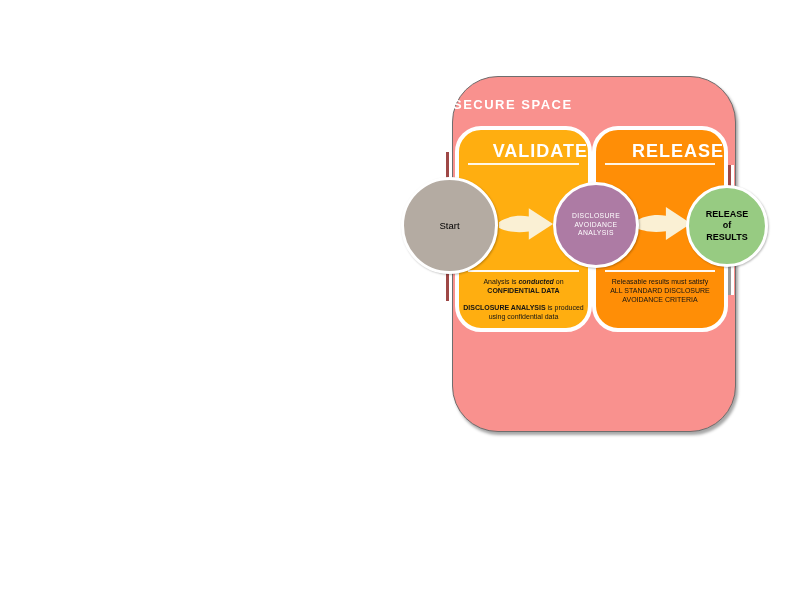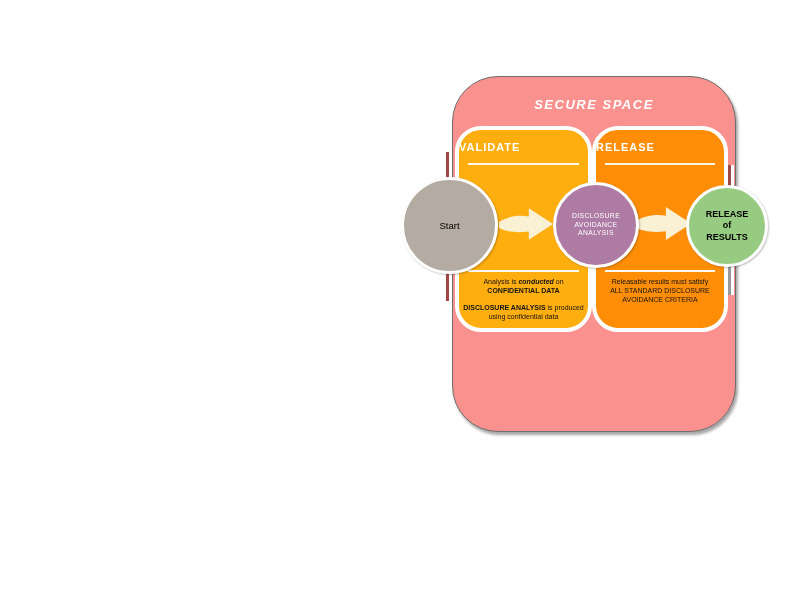--- a/index.html
+++ b/index.html
@@ -23,35 +23,35 @@
 
   
   .secure-space{
     position:absolute;left:452px;top:76px;width:284px;height:356px;
     background:var(--c-secure-space);
     border:1px solid #6e6e6e;border-radius:46px;
     box-shadow:2px 3px 3px rgba(0,0,0,0.35);
     z-index:1;box-sizing:border-box;
   }
   .secure-title{
-    position:absolute;left:0;right:0;top:20px;text-align:center;
-    color:#ffffff;font-weight:bold;font-size:13px;letter-spacing:1.5px;font-style:italic;
+    position:absolute;left:0;right:0;top:20px;
+    color:#ffffff;font-weight:bold;font-size:13px;letter-spacing:1.5px;
   }
 
   
   .phase-box{
     position:absolute;top:126px;height:206px;
     border:4px solid #ffffff;border-radius:26px;
     box-sizing:border-box;z-index:2;
   }
   .phase-box.validate{left:455px;width:137px;background:var(--c-validate-box);}
   .phase-box.release{left:592px;width:136px;background:var(--c-release-box);}
   .phase-label{
-    position:absolute;left:0;right:0;top:11px;text-align:left;
-    color:#ffffff;font-weight:bold;font-size:11px;letter-spacing:1px;
+    position:absolute;left:0;right:0;top:11px;text-align:right;
+    color:#ffffff;font-weight:bold;font-size:18px;letter-spacing:1px;
   }
   .phase-underline{
     position:absolute;left:9px;right:9px;top:33px;height:2px;
     background:rgba(255,255,255,0.9);
   }
   .phase-divider{
     position:absolute;left:9px;right:9px;top:140px;height:2px;
     background:rgba(255,255,255,0.95);
   }
   .phase-note{

